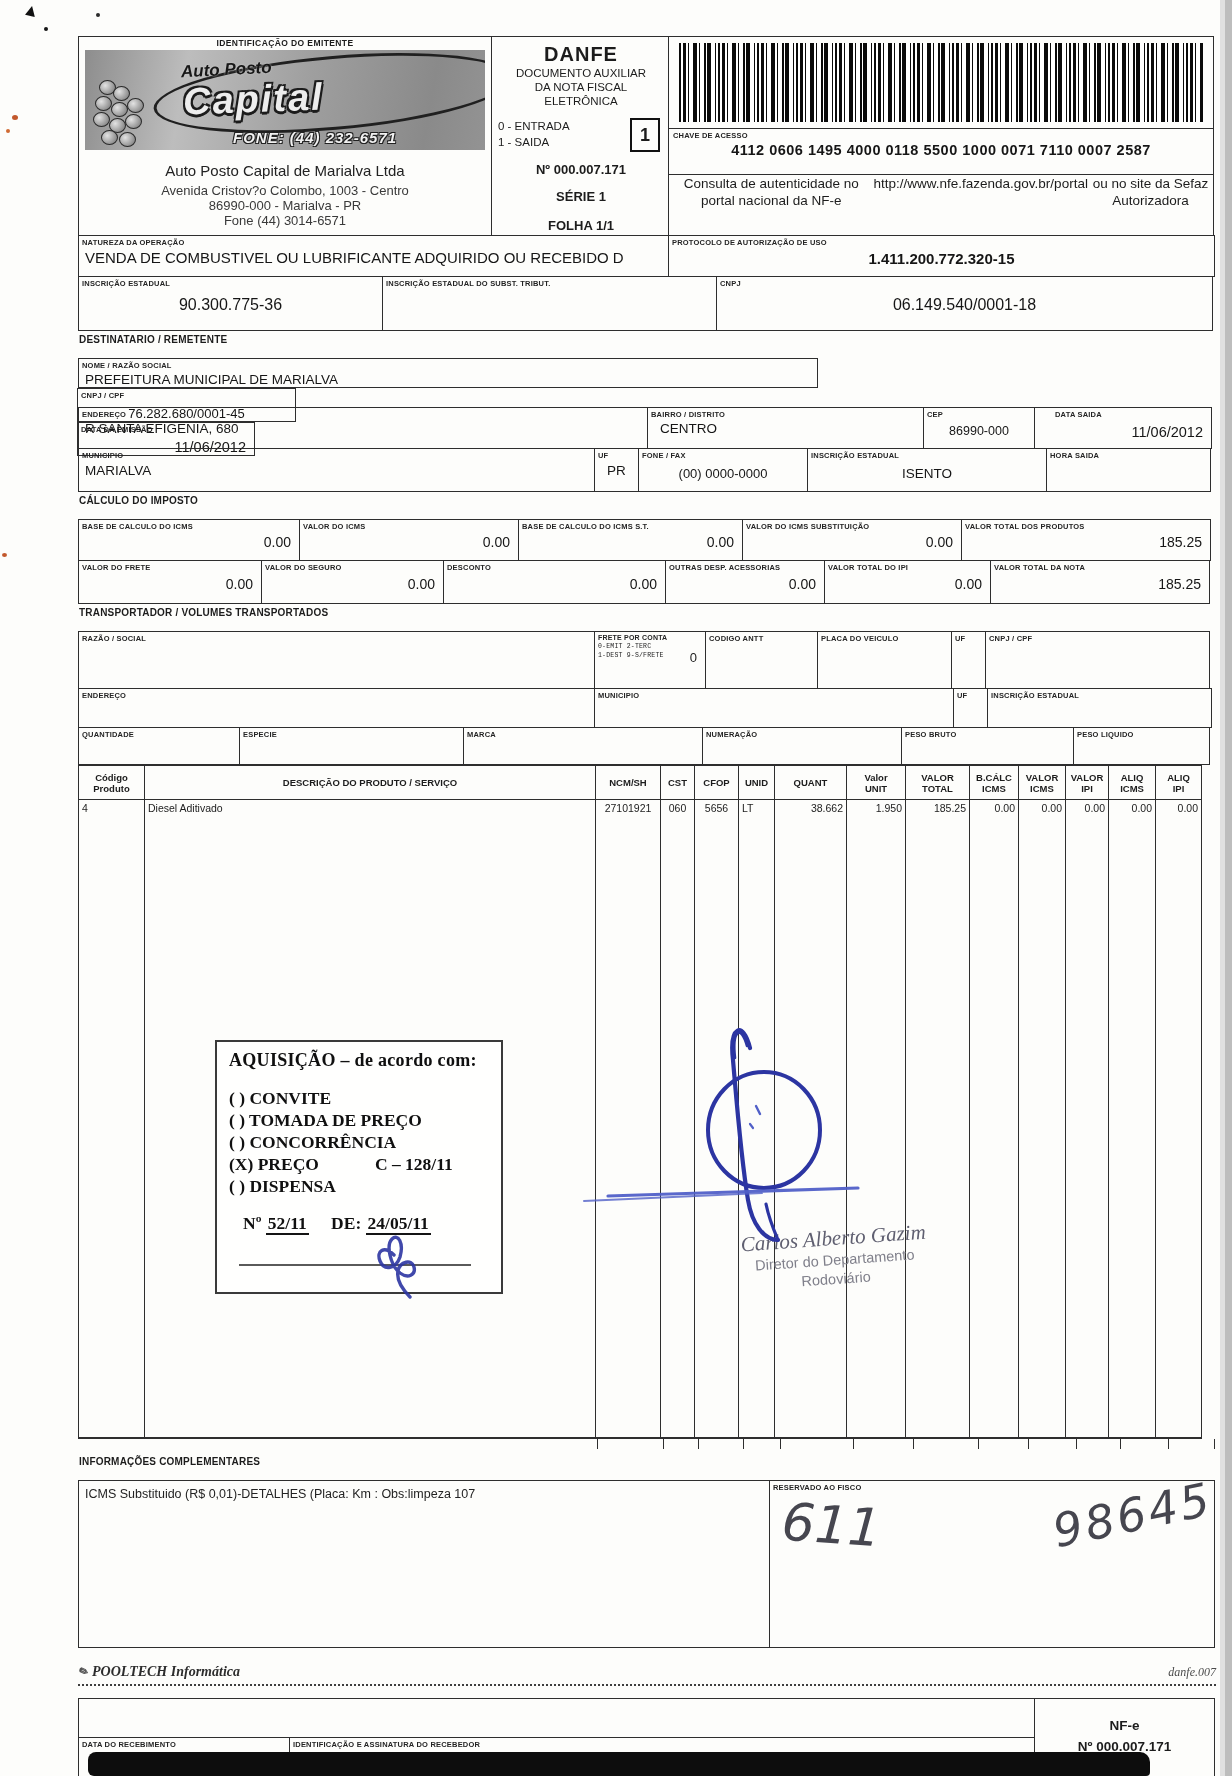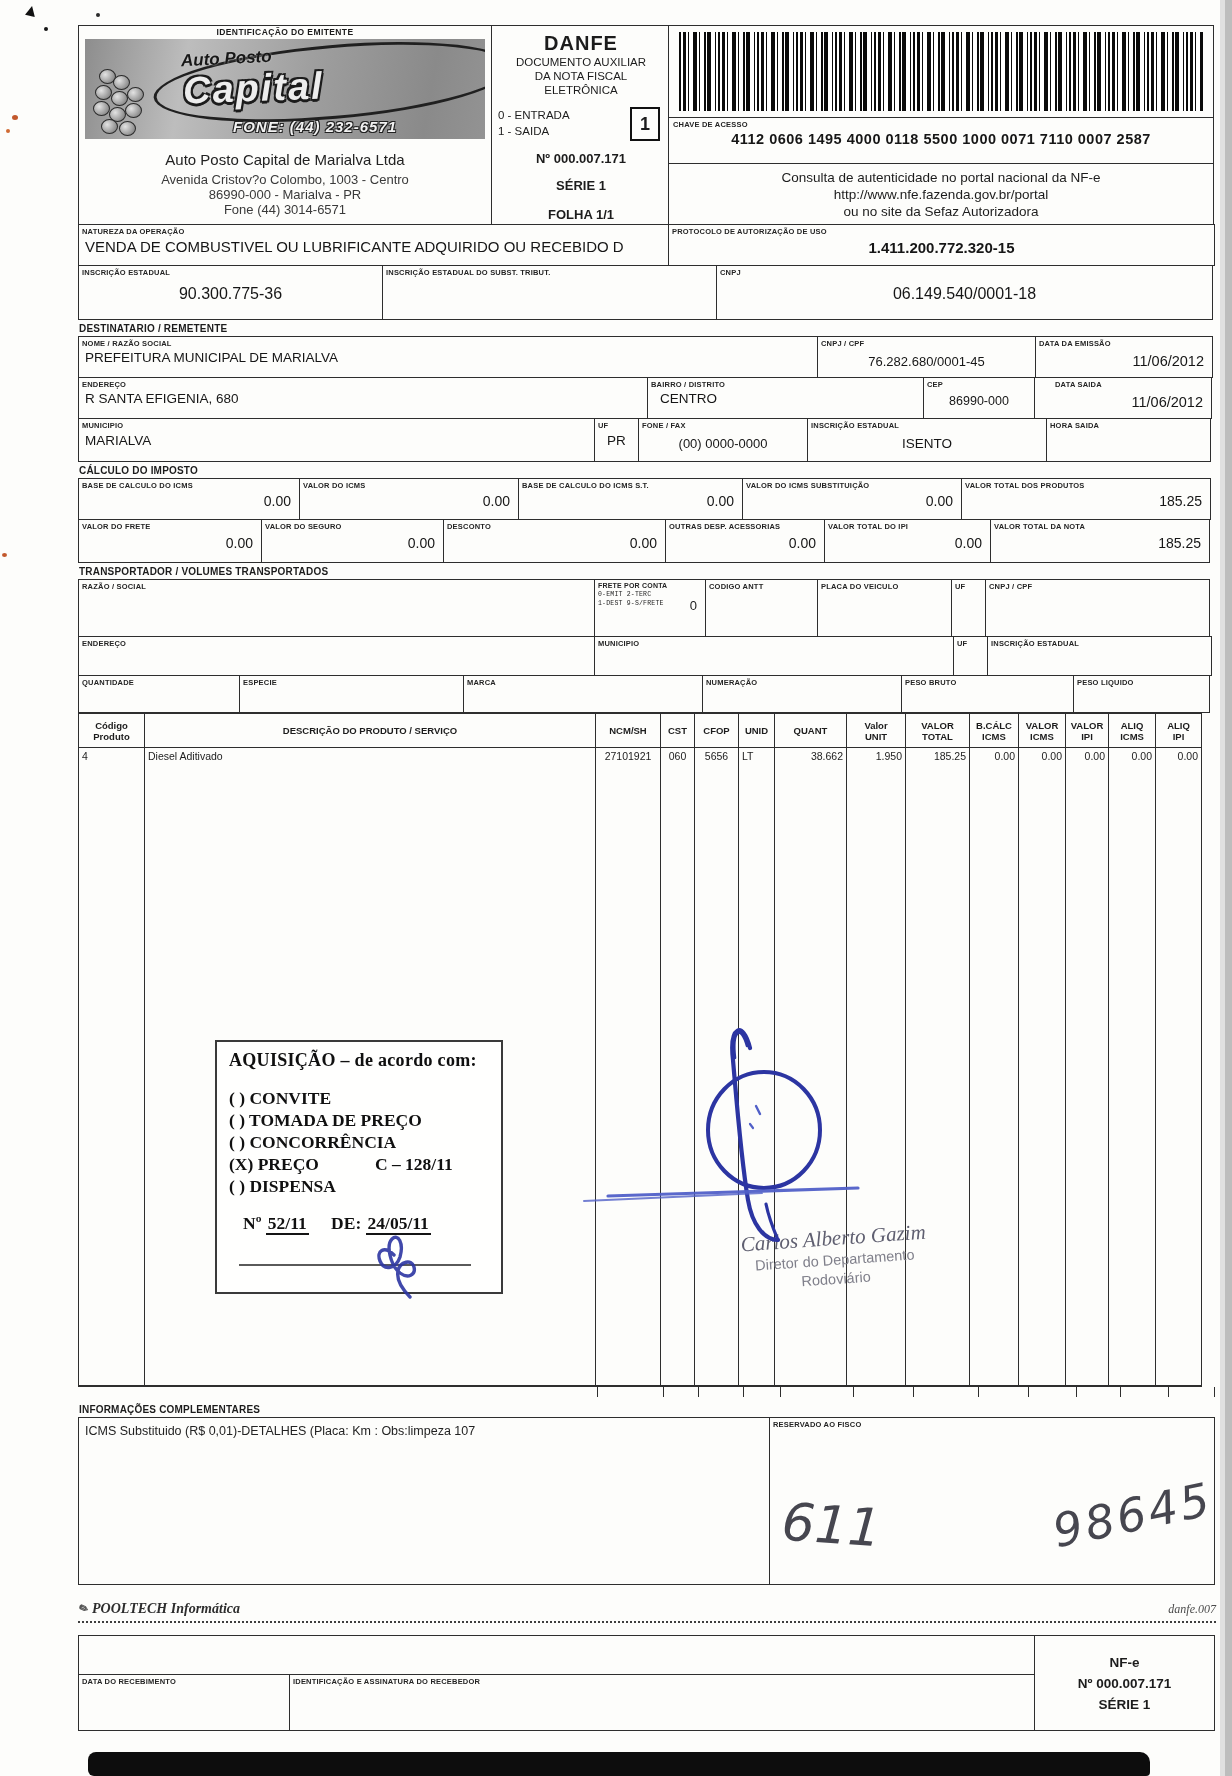--- a/index.html
+++ b/index.html
@@ -1,21 +1,21 @@
 <!DOCTYPE html>
 <html><head>
 <meta charset="utf-8">
 <style>
   * { margin:0; padding:0; box-sizing:border-box; }
   html,body { background:#ffffff; }
   body { font-family:"Liberation Sans", sans-serif; color:#1c1c1c; }
   .sheet { position:relative; width:1232px; height:1776px; background:#fdfdfb; overflow:hidden; }
 
   .form { position:absolute; left:78px; top:25px; width:1138px; }
-  .row { display:flex; }
+  .row { display:flex;margin-top:11px; }
   .row + .row { margin-top:-1px; }
   .fld { position:relative; border:1px solid #2e2e2e; background:transparent; }
   .fld + .fld { margin-left:-1px; }
   .fld .l { font-size:7.5px; font-weight:bold; color:#242424; padding:2px 3px 0 3px; letter-spacing:.2px; white-space:nowrap; overflow:hidden; }
   .fld .v { font-size:14px; color:#161616; padding:0 4px; }
   .vc .v { text-align:center; }
   .vr .v { text-align:right; padding-right:8px; }
   .vl .v { text-align:left; padding-left:6px; }
   .slabel { font-size:10px; font-weight:bold; padding:3px 1px 2px 1px; letter-spacing:.2px; }
 
@@ -47,21 +47,21 @@
 
   .chave-col { width:546px; display:flex; flex-direction:column; }
   .bc-cell { height:92px; border-bottom:1px solid #2e2e2e; padding:6px 10px; }
   .barcode { height:100%; background:repeating-linear-gradient(90deg,
       #0a0a0a 0 2px, #fff 2px 4px, #0a0a0a 4px 7px, #fff 7px 9px, #0a0a0a 9px 10px, #fff 10px 14px,
       #0a0a0a 14px 18px, #fff 18px 20px, #0a0a0a 20px 21px, #fff 21px 25px, #0a0a0a 25px 27px, #fff 27px 28px,
       #0a0a0a 28px 32px, #fff 32px 36px, #0a0a0a 36px 37px, #fff 37px 39px); }
   .ch-cell { height:46px; border-bottom:1px solid #2e2e2e; }
   .ch-cell .l { font-size:7.5px; font-weight:bold; padding:2px 4px 0 4px; }
   .ch-cell .v { font-size:14.5px; font-weight:bold; text-align:center; letter-spacing:.5px; margin-top:2px; }
-  .consulta { flex:1; display:flex; flex-direction:column; justify-content:center; text-align:center; font-size:13.5px; line-height:17px; }
+  .consulta { flex:1; display:flex; flex-direction:row; justify-content:center; text-align:center; font-size:13.5px; line-height:17px; }
 
   
   .tbl-hdr .th { border:1px solid #2e2e2e; border-top-width:2px; display:flex; align-items:center; justify-content:center; text-align:center;
                  font-size:9.5px; font-weight:bold; white-space:pre-line; line-height:11px; padding:2px 1px; }
   .tbl-hdr .th + .th { margin-left:-1px; }
   .tbl-body .tc { border-left:1px solid #2e2e2e; border-right:1px solid #2e2e2e; border-bottom:2px solid #2e2e2e; height:640px; }
   .tbl-body .tc + .tc { margin-left:-1px; }
   .tv { font-size:10.5px; padding:3px 3px 0 3px; }
   .ta-l { text-align:left; } .ta-c { text-align:center; } .ta-r { text-align:right; }
   .ticks { display:flex; margin-left:519px; height:10px; }
@@ -205,21 +205,21 @@
         <div class="v"></div>
       </div>
       <div class="fld vc" style="width:497px;">
         <div class="l">CNPJ</div>
         <div class="v" style="font-size:16px; margin-top:8px;">06.149.540/0001-18</div>
       </div>
     </div>
 
     <div class="slabel">DESTINATARIO / REMETENTE</div>
 
-    <div class="row" style="height:42px;">
+    <div class="row" style="height:50px;flex-direction:column;">
       <div class="fld vl" style="width:740px;">
         <div class="l">NOME / RAZÃO SOCIAL</div>
         <div class="v" style="font-size:13.5px; margin-top:2px;">PREFEITURA MUNICIPAL DE MARIALVA</div>
       </div>
       <div class="fld vc" style="width:219px;">
         <div class="l">CNPJ / CPF</div>
         <div class="v" style="font-size:13px; margin-top:6px;">76.282.680/0001-45</div>
       </div>
       <div class="fld vr" style="width:178px;">
         <div class="l">DATA DA EMISSÃO</div>

